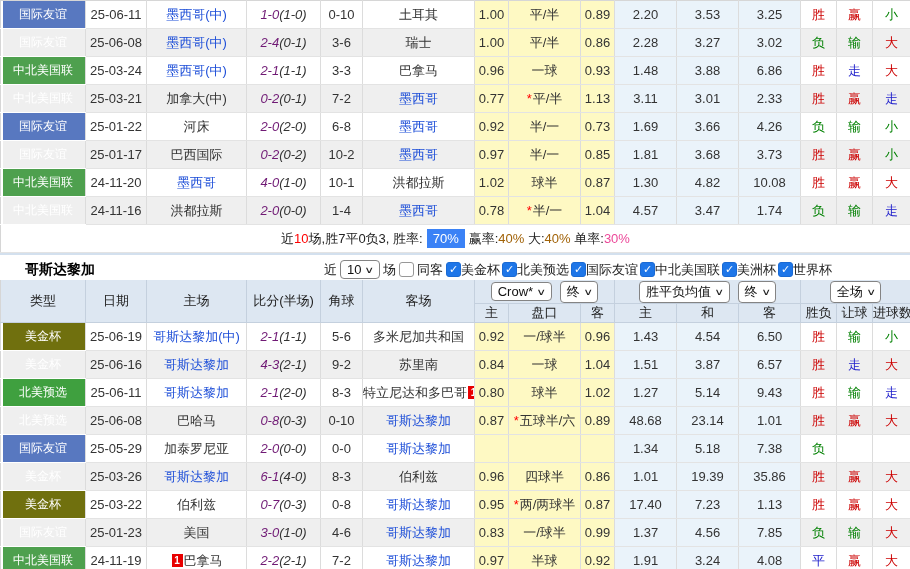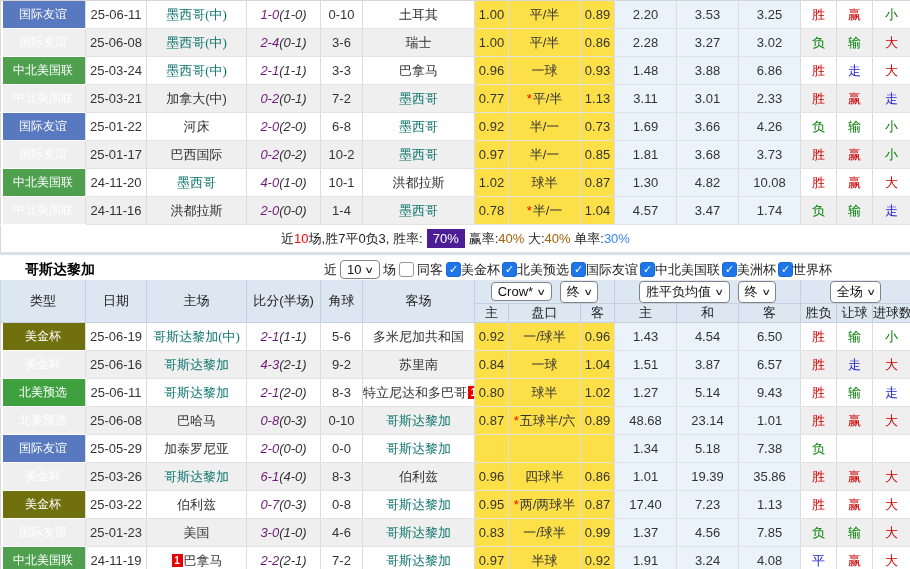--- a/index.html
+++ b/index.html
@@ -4,37 +4,37 @@
 <style>
   html,body{margin:0;padding:0;width:910px;height:569px;overflow:hidden;background:#fff;
     font-family:"Liberation Sans","DejaVu Sans",sans-serif;font-size:13px;color:#333;}
   .page{width:910px;}
   table.match{border-collapse:collapse;table-layout:fixed;width:910px;
     border-left:1px solid #d6d6d6;border-right:1px solid #d6d6d6;}
   #t1{border-top:1px solid #d6d6d6;}
   td,th{overflow:hidden;white-space:nowrap;text-align:center;vertical-align:middle;padding:0;}
   td{height:27px;border-right:1px solid #dcdcdc;border-bottom:1px solid #e3e3e3;background:#fff;}
   tr.alt td{background:#efefef;}
-  td.hand, tr.alt td.hand{background:#fde047;margin-left:28px;}
+  td.hand, tr.alt td.hand{background:#fef9c3;margin-left:28px;}
   td.euro, tr.alt td.euro{background:#eaf3fa;margin-top:28px;}
   td.league{color:#fff;font-size:12px;border-bottom:1px solid #fff;box-shadow:inset 2px 0 0 #fff;}
   .lt-friendly{background:#5878c0;}
   .lt-nl{background:#4ea04e;}
   .lt-gold{background:#70700e;}
   .lt-wcq{background:#3fa03f;}
-  .tgreen{color:#0f766e;font-family:Liberation Serif, serif;}
+  .tgreen{color:#1d4ed8;}
   .sc{color:#701a75;font-style:italic;}
   .half{color:#333;font-style:italic;}
   .cr{color:#cc0000;} .cg{color:#008000;} .cb2{color:#2222cc;}
   .star{color:#ff0000;margin-right:1px;}
   .badge1{display:inline-block;background:#e80000;color:#fff;font-size:10px;font-weight:bold;
     line-height:13px;width:11px;height:13px;vertical-align:1px;margin:0 1px;}
   tr.summary td{background:#fff;height:27px;font-size:13px;border-right:none;}
-  .wr-badge{background:#4c1d95;color:#fff;padding:2px 6px;margin:18px 4px;}
-  .seg-k{color:#222;} .seg-r{color:#ff0000;} .seg-b{color:#a16207;} .seg-g{color:#3b82f6;}
+  .wr-badge{background:#3b82f6;color:#fff;padding:2px 6px;margin:18px 4px;}
+  .seg-k{color:#222;} .seg-r{color:#ff0000;} .seg-b{color:#a16207;} .seg-g{color:#ec4899;}
   .divider{height:4px;background:#fff;border-top:2px solid #d3e0ee;}
   .section-bar{height:21px;display:flex;align-items:center;position:relative;padding-left:25px;}
   .sec-title{font-weight:bold;font-size:14px;color:#000;}
   .filters{position:absolute;right:76px;top:0;height:21px;display:flex;align-items:center;gap:3px;font-size:13px;color:#222;}
   .sel{display:inline-flex;align-items:center;gap:5px;background:#fff;border:1px solid #848484;
     border-radius:4px;padding:1px 6px;font-size:13px;color:#111;cursor:default;}
   .sel .arr{font-size:9px;color:#222;transform:scaleX(1.5);}
   .cbx{display:inline-block;width:13px;height:13px;border:1px solid #989898;border-radius:3px;
     background:#fff;text-align:center;line-height:13px;font-size:11px;vertical-align:-2px;}
   .cbx.on{background:#1e76e8;border-color:#1a6ad4;color:#fff;}

